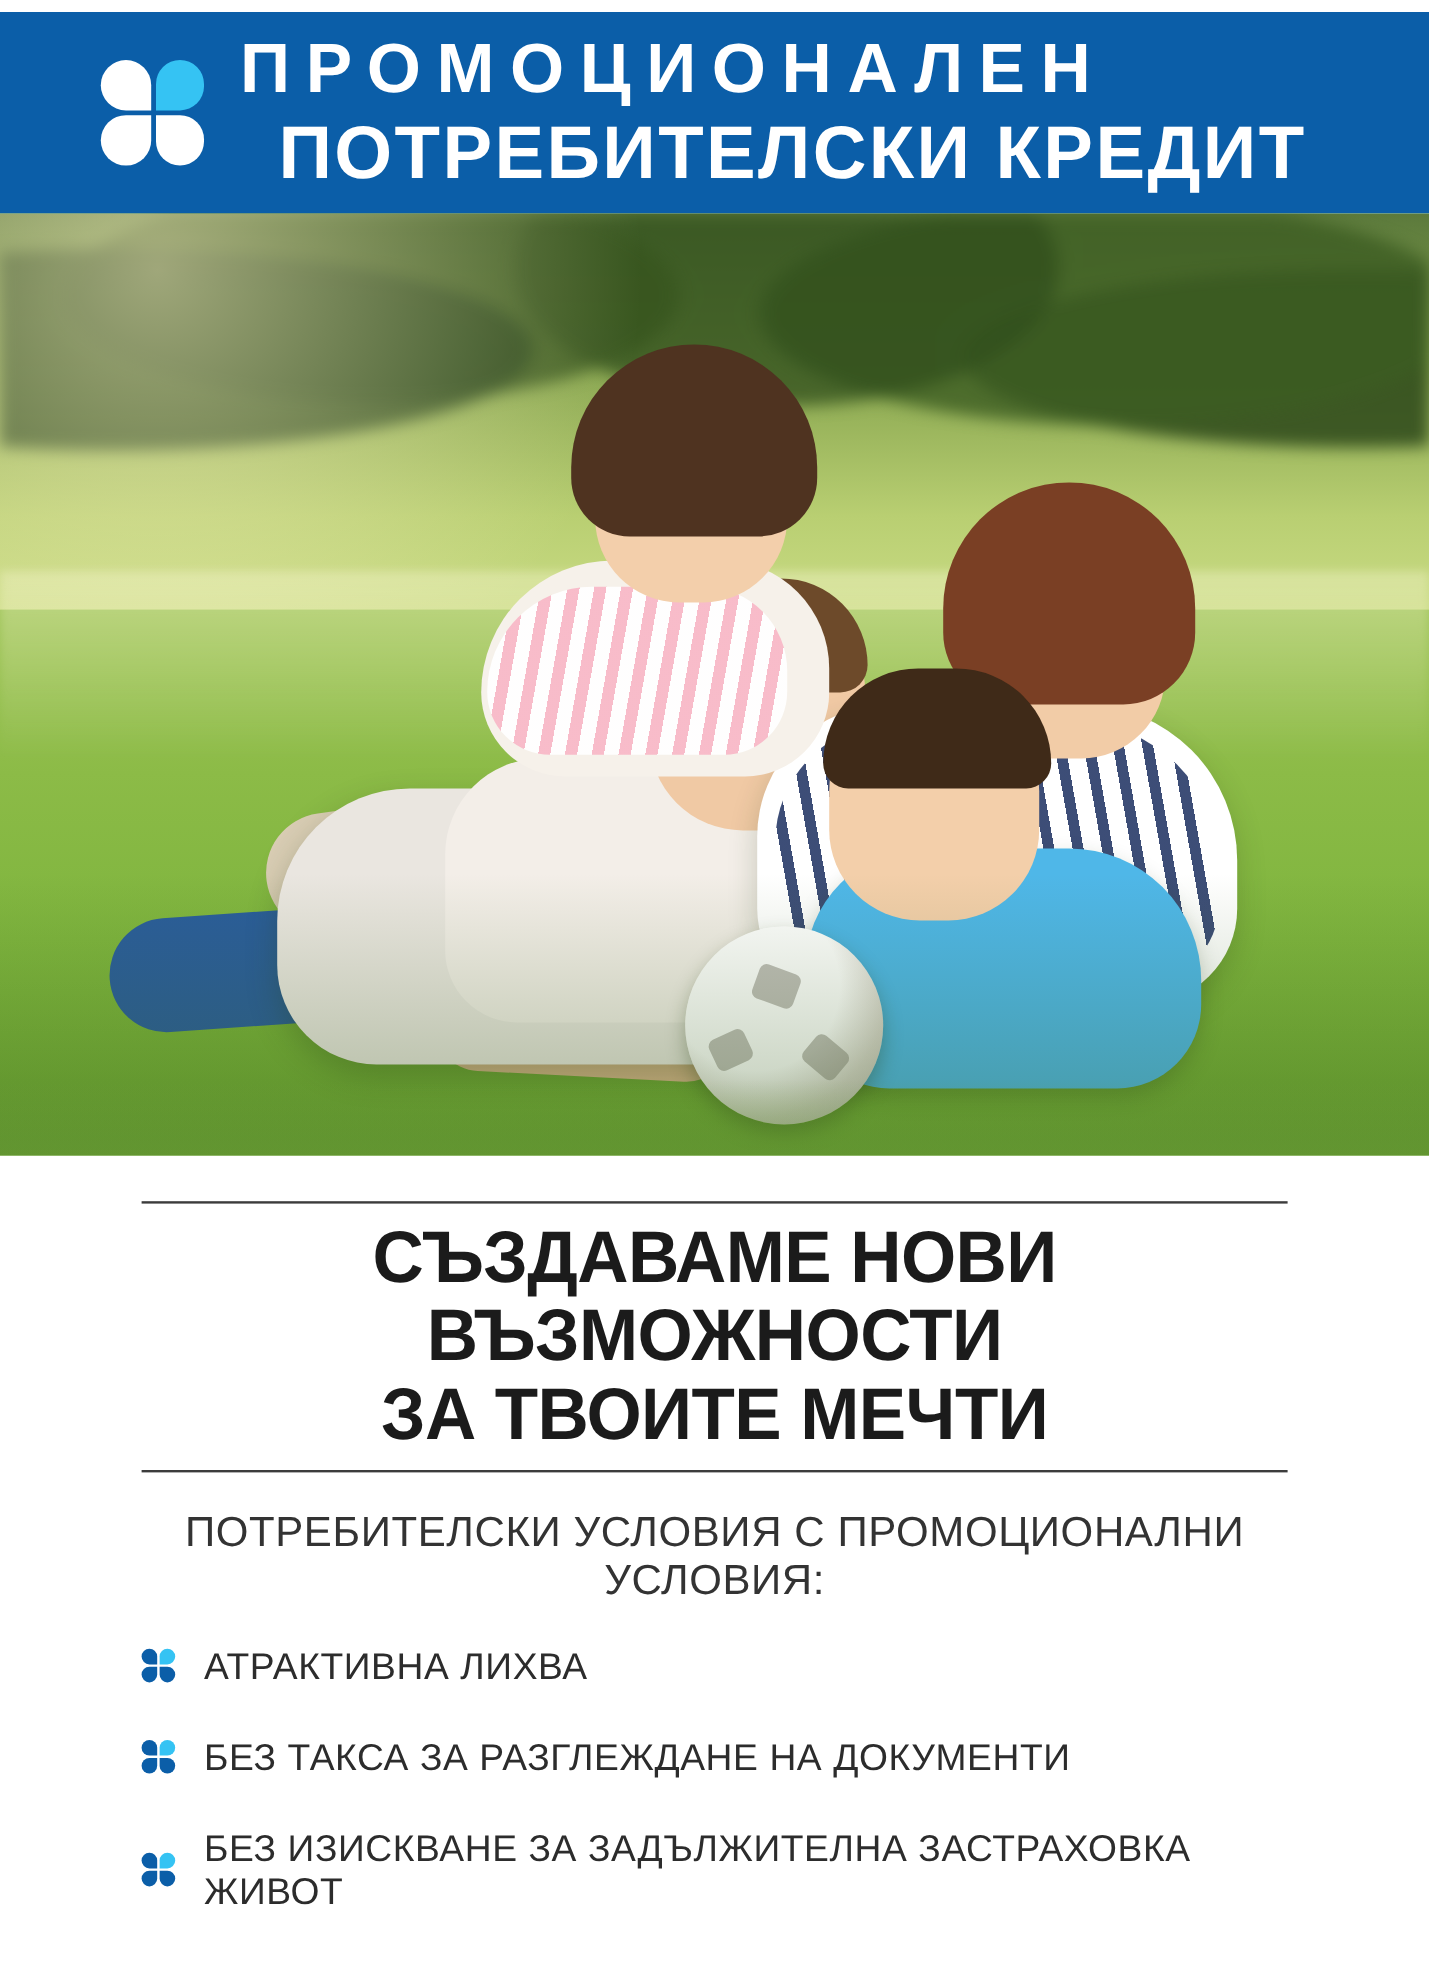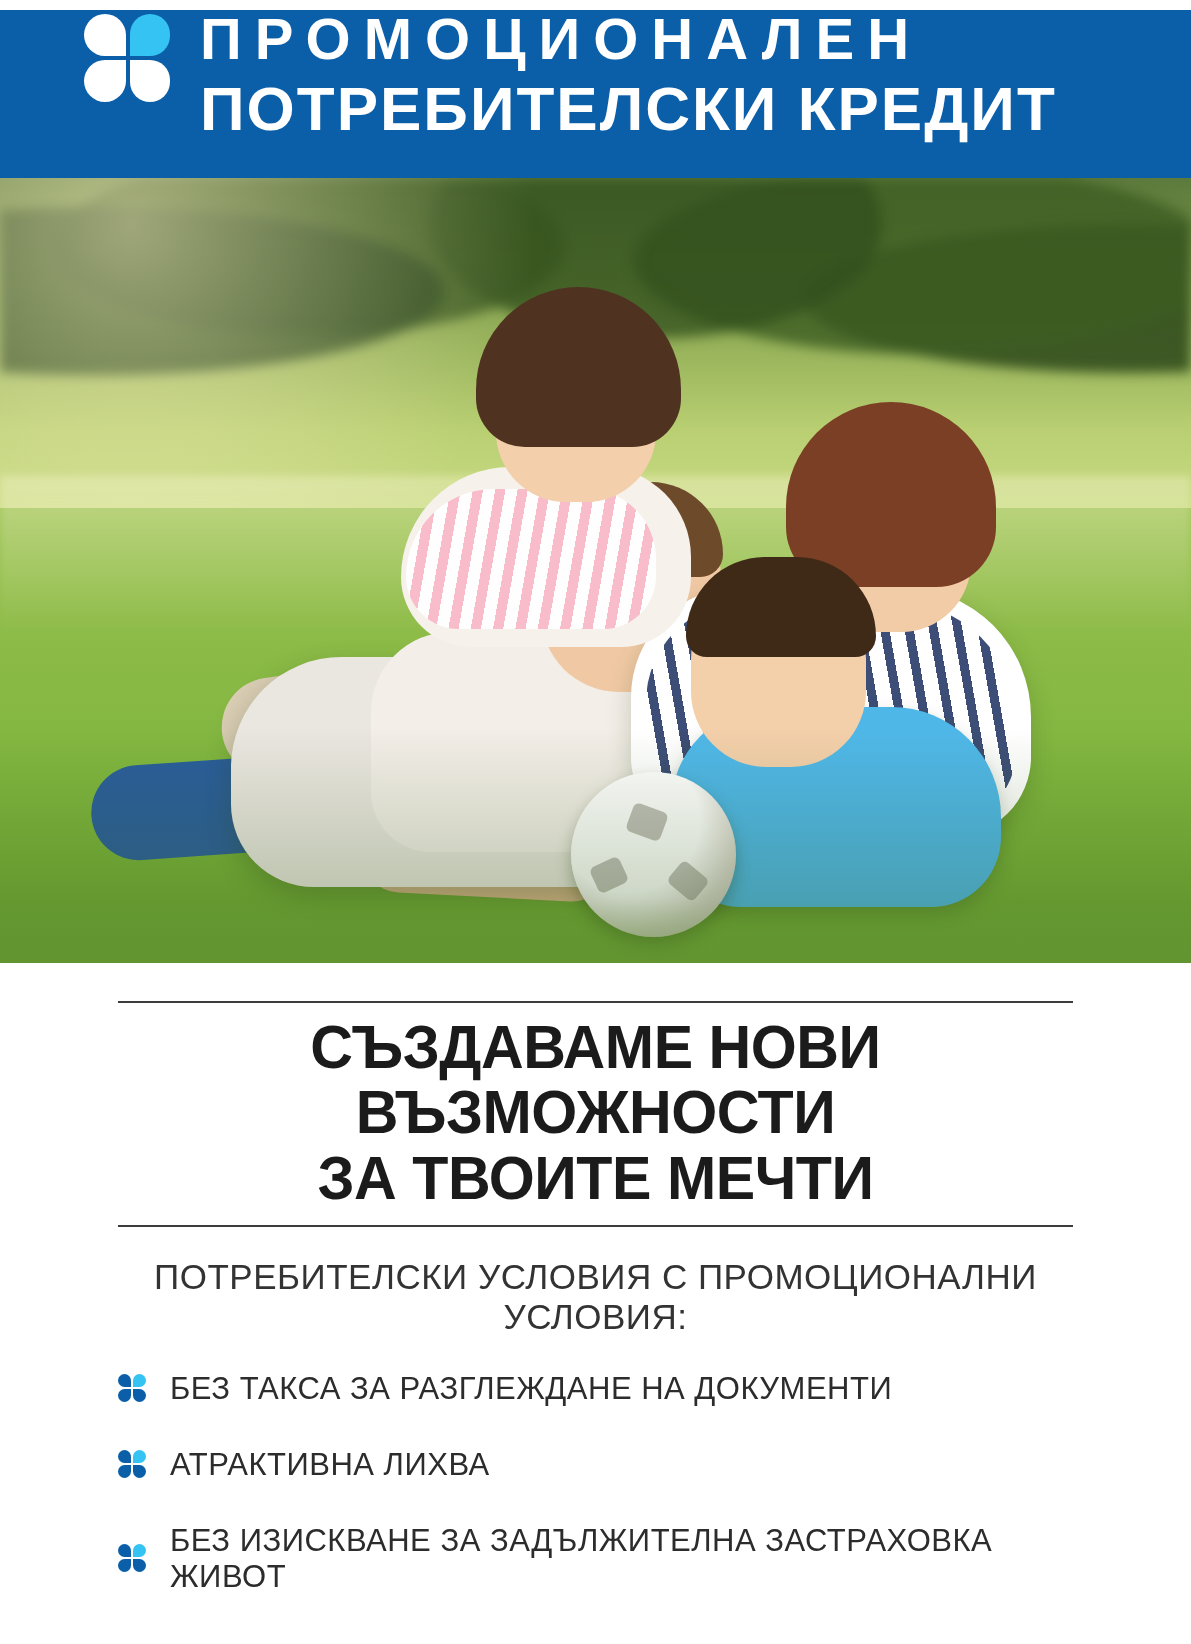--- a/index.html
+++ b/index.html
@@ -26,20 +26,21 @@
 
   
   .header {
     position: absolute;
     left: 0;
     top: 10px;
     width: 1191px;
     height: 168px;
     background: #0b5ea8;
     display: flex;
+    align-items: center;
     box-sizing: border-box;
     padding-left: 78px;
   }
   .logo-mark {
     width: 96px;
     height: 96px;
     position: relative;
     flex: 0 0 auto;
     margin-right: 26px;
   }
@@ -74,20 +75,21 @@
     font-weight: bold;
     letter-spacing: 13px;
     white-space: nowrap;
   }
   .header-text .line2 {
     font-size: 62px;
     font-weight: bold;
     letter-spacing: 2px;
     white-space: nowrap;
     margin-top: 10px;
+    margin-left: 32px;
   }
 
   
   .hero {
     position: absolute;
     left: 0;
     top: 178px;
     width: 1191px;
     height: 785px;
     overflow: hidden;
@@ -421,31 +423,31 @@
 
     <div class="benefits">
 
       <div class="benefit">
         <span class="bullet">
           <i class="b-tl"></i>
             <i class="b-tr"></i>
             <i class="b-bl"></i>
             <i class="b-br"></i>
         </span>
-        <span class="benefit-text">БЕЗ ТАКСА ЗА РАЗГЛЕЖДАНЕ НА ДОКУМЕНТИ</span>
+        <span class="benefit-text">АТРАКТИВНА ЛИХВА</span>
       </div>
 
       <div class="benefit">
         <span class="bullet">
           <i class="b-tl"></i>
             <i class="b-tr"></i>
             <i class="b-bl"></i>
             <i class="b-br"></i>
         </span>
-        <span class="benefit-text">АТРАКТИВНА ЛИХВА</span>
+        <span class="benefit-text">БЕЗ ТАКСА ЗА РАЗГЛЕЖДАНЕ НА ДОКУМЕНТИ</span>
       </div>
 
       <div class="benefit">
         <span class="bullet">
           <i class="b-tl"></i>
             <i class="b-tr"></i>
             <i class="b-bl"></i>
             <i class="b-br"></i>
         </span>
         <span class="benefit-text">БЕЗ ИЗИСКВАНЕ ЗА ЗАДЪЛЖИТЕЛНА ЗАСТРАХОВКА ЖИВОТ</span>

